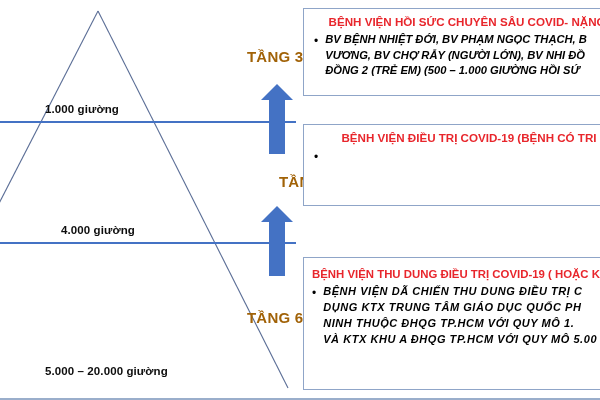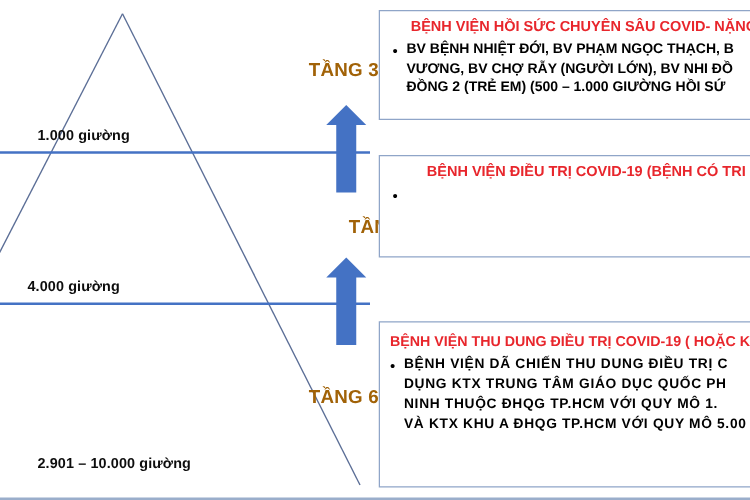--- a/index.html
+++ b/index.html
@@ -26,23 +26,24 @@
   }
 
   
   .bed-label {
     position: absolute;
     font-weight: bold;
     font-size: 11.5px;
     color: #0d0d0d;
     white-space: nowrap;
     letter-spacing: 0.1px;
+    margin-left: 15px;
   }
   #bed-label-top    { left: 30px;  top: 103px; }
-  #bed-label-middle { left: 22px;  top: 224px; text-align: right; }
+  #bed-label-middle { left: 46px;  top: 224px; text-align: right; }
   #bed-label-bottom { left: 30px;  top: 365px; }
 
   
   .tier-label {
     position: absolute;
     font-weight: bold;
     font-size: 15px;
     color: #a16207;
     white-space: nowrap;
     letter-spacing: 0.2px;
@@ -89,20 +90,21 @@
     font-size: 12px;
     line-height: 1.38;
     padding-top: 1px;
   }
   .bullet-text {
     color: #000000;
     font-weight: bold;
     font-size: 11.2px;
     line-height: 1.38;
     white-space: pre-line;
+    font-style: italic;
   }
   #panel-tier1 .bullet-text {
     font-size: 11px;
     letter-spacing: 0.55px;
     line-height: 1.45;
   }
   #panel-tier1 .panel-body { padding-left: 0; }
 
   
   #bottom-edge-rule {
@@ -135,21 +137,21 @@
 
     <g>
       <polygon points="277,206 293,222 285,222 285,276 269,276 269,222 261,222" fill="#4472c4"></polygon>
     </g>
   </svg>
 
   <div class="bed-label" id="bed-label-top">1.000 giường</div>
 
   <div class="bed-label" id="bed-label-middle">4.000 giường</div>
 
-  <div class="bed-label" id="bed-label-bottom">2.901 – 10.000 giường</div>
+  <div class="bed-label" id="bed-label-bottom">5.000 – 20.000 giường</div>
 
   <div class="tier-label" id="tier-label-3">TẦNG 3</div>
 
   <div class="tier-label" id="tier-label-2">TẦNG 2</div>
 
   <div class="tier-label" id="tier-label-1">TẦNG 6</div>
 
   <div class="panel" id="panel-tier3">
     <div class="panel-heading">BỆNH VIỆN HỒI SỨC CHUYÊN SÂU COVID-
 NẶNG)</div>

